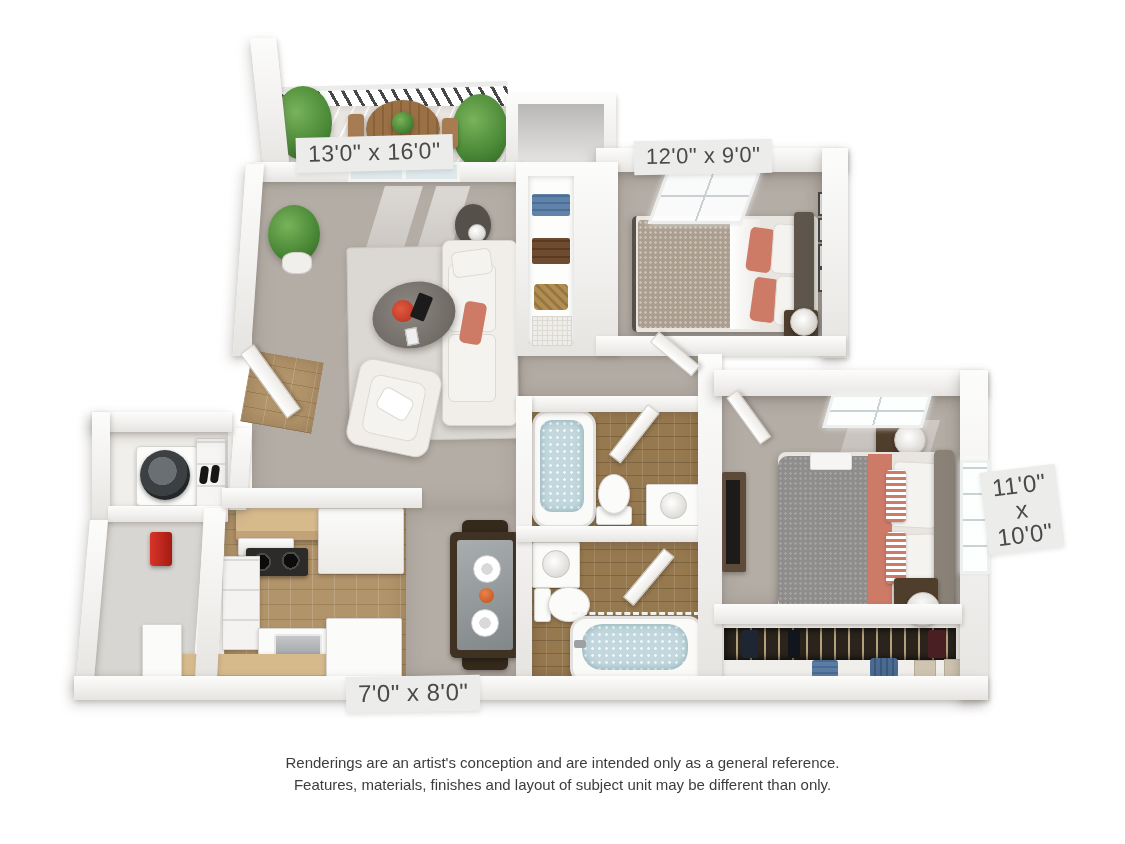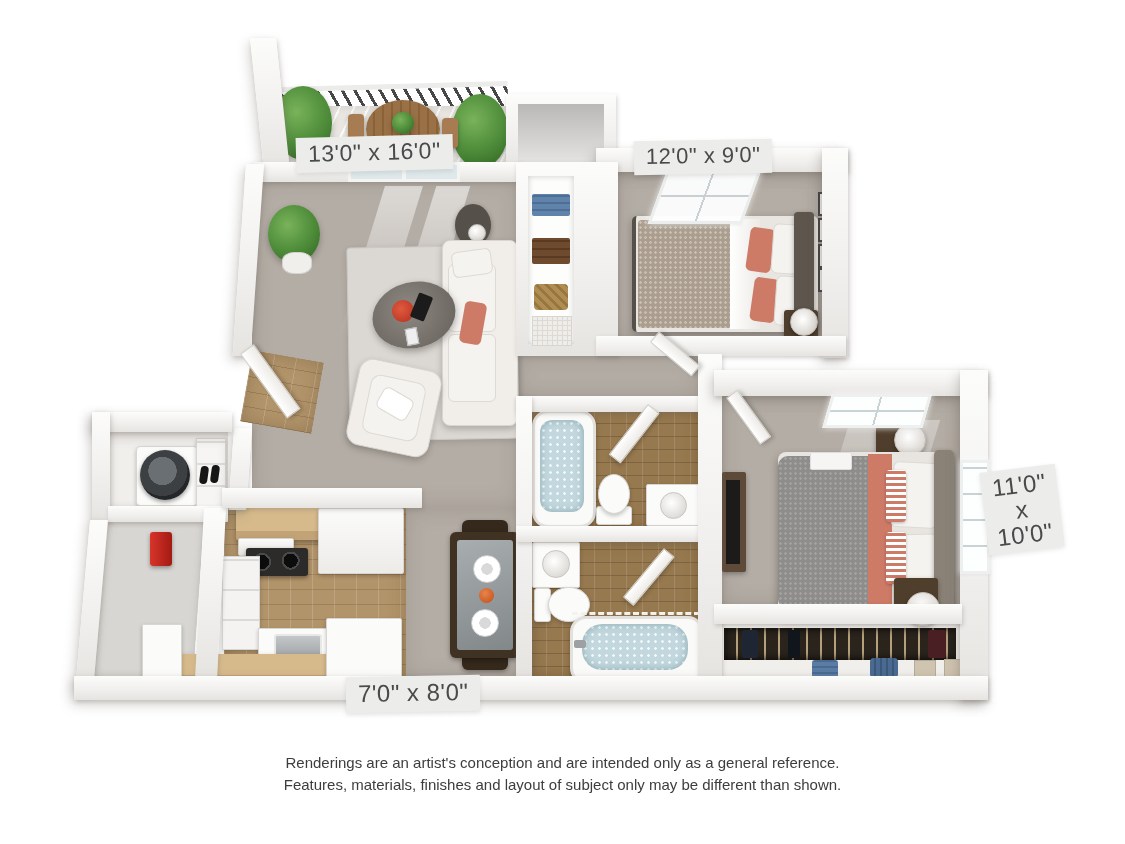--- a/index.html
+++ b/index.html
@@ -270,16 +270,16 @@
   <div class="dim" style="left:634px;top:140px;font-size:22px;transform:rotate(-1deg);">12'0" x 9'0"</div>
   <div class="dim" style="left:984px;top:468px;width:64px;text-align:center;font-size:24px;line-height:25px;transform:rotate(-7deg);padding:4px 6px;">
     <span style="display:block;">11'0"</span>
     <span style="display:block;">x</span>
     <span style="display:block;">10'0"</span>
   </div>
   <div class="dim" style="left:346px;top:676px;font-size:24px;transform:rotate(-1deg);">7'0" x 8'0"</div>
 
   <div class="disclaimer" style="top:752px;text-align:center;">
     <div>Renderings are an artist's conception and are intended only as a general reference.</div>
-    <div>Features, materials, finishes and layout of subject only may be different than shown.</div>
+    <div>Features, materials, finishes and layout of subject unit may be different than only.</div>
   </div>
 
 </div>
 
 </body></html>

